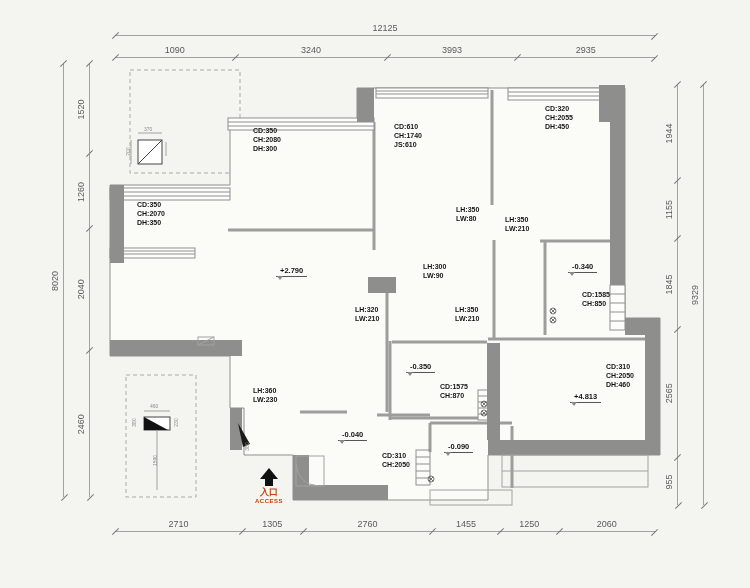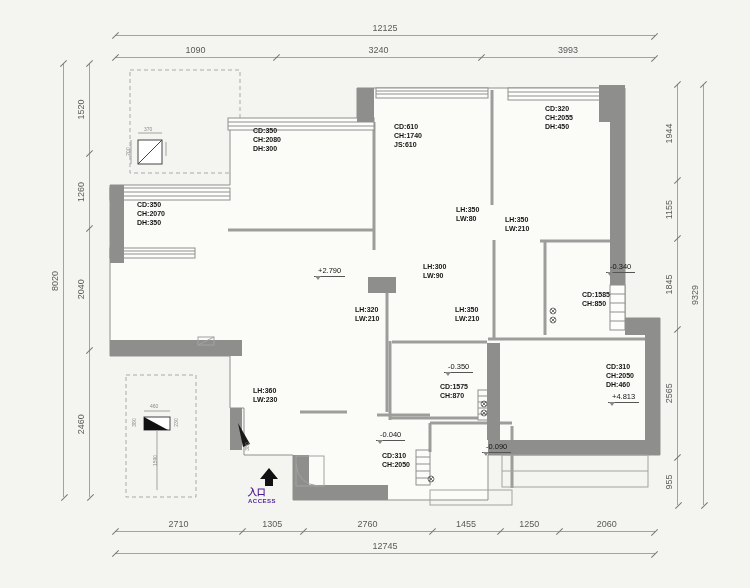--- a/index.html
+++ b/index.html
@@ -16,27 +16,27 @@
   .dim-h::after{content:"";position:absolute;right:-4px;bottom:-1px;width:9px;height:1px;background:#777;transform:rotate(-45deg);}
   .dnum{position:absolute;left:50%;transform:translateX(-50%);bottom:2px;font-size:9px;color:#5a5a5a;white-space:nowrap;}
   .dim-v{position:absolute;display:flex;flex-direction:column;width:14px;}
   .vseg{position:relative;flex-basis:0;border-right:1px solid #a2a2a0;}
   .vseg::before{content:"";position:absolute;top:-1px;right:-5px;width:9px;height:1px;background:#777;transform:rotate(-45deg);}
   .dim-v::after{content:"";position:absolute;bottom:-1px;right:-5px;width:9px;height:1px;background:#777;transform:rotate(-45deg);}
   .vnum{position:absolute;top:0;bottom:0;right:3px;display:flex;align-items:center;justify-content:center;
         writing-mode:vertical-rl;transform:rotate(180deg);font-size:9px;color:#5a5a5a;white-space:nowrap;}
   
   .ann{position:absolute;font-size:7px;line-height:9px;font-weight:700;color:#141414;white-space:pre-line;letter-spacing:0;}
-  .lvl{position:absolute;font-size:7.5px;line-height:9px;font-weight:400;color:#141414;
-       border-bottom:1px solid #555;padding:0 4px 1px 4px;margin-left:38px;}
+  .lvl{position:absolute;font-size:7.5px;line-height:9px;font-weight:700;color:#141414;
+       border-bottom:1px solid #555;padding:0 4px 1px 4px;}
   .lvl::after{content:"";position:absolute;left:1px;bottom:-4px;width:0;height:0;
        border-left:3px solid transparent;border-right:3px solid transparent;border-top:4px solid #888;}
   .sdim{position:absolute;font-size:5px;line-height:5px;color:#8b8b8b;white-space:nowrap;}
   .rot{transform:rotate(-90deg);transform-origin:center;}
-  .ent{position:absolute;text-align:left;color:#4c1d95;}
+  .ent{position:absolute;text-align:center;color:#c2410c;}
   .ent-cn{font-size:9px;font-weight:700;line-height:10px;}
   .ent-en{font-size:6px;font-weight:700;line-height:8px;letter-spacing:.5px;}
   
   .room{fill:#fbfbf8;stroke:#8f8f8d;stroke-width:1;}
   .part path{stroke:#9d9d9b;stroke-width:3;fill:none;}
   .win rect{fill:#fdfdfc;stroke:#8f8f8d;stroke-width:1;}
   .win line{stroke:#8f8f8d;stroke-width:1;}
   .wall rect{fill:#8e8e8c;}
   .thin{fill:none;stroke:#a2a2a0;stroke-width:1;}
   .dash{fill:none;stroke:#aaaaa8;stroke-width:1;stroke-dasharray:4 3;}
@@ -186,45 +186,43 @@
   <div class="dim-h" style="left:115px;top:44px;width:540px;">
     <div class="hseg" style="flex-grow:2540">
         <span class="dnum">1090</span>
       </div>
     <div class="hseg" style="flex-grow:3240">
         <span class="dnum">3240</span>
       </div>
     <div class="hseg" style="flex-grow:2745">
         <span class="dnum">3993</span>
       </div>
+    <div class="hseg" style="flex-grow:2935">
+        <span class="dnum">2935</span>
+      </div>
   </div>
 
   <div class="dim-h" style="left:115px;top:518px;width:540px;">
     <div class="hseg" style="flex-grow:2710">
         <span class="dnum">2710</span>
       </div>
     <div class="hseg" style="flex-grow:1305">
         <span class="dnum">1305</span>
       </div>
     <div class="hseg" style="flex-grow:2760">
         <span class="dnum">2760</span>
       </div>
     <div class="hseg" style="flex-grow:1455">
         <span class="dnum">1455</span>
       </div>
     <div class="hseg" style="flex-grow:1250">
         <span class="dnum">1250</span>
       </div>
     <div class="hseg" style="flex-grow:2060">
         <span class="dnum">2060</span>
-      </div>
-  </div>
-  <div class="dim-h" style="left:115px;top:540px;width:540px;">
-    <div class="hseg" style="flex-grow:1">
-        <span class="dnum">12745</span>
       </div>
   </div>
 
   <div class="dim-v" style="left:50px;top:64px;height:433px;">
     <div class="vseg" style="flex-grow:1">
         <span class="vnum">8020</span>
       </div>
   </div>
   <div class="dim-v" style="left:76px;top:64px;height:433px;">
     <div class="vseg" style="flex-grow:1520">

